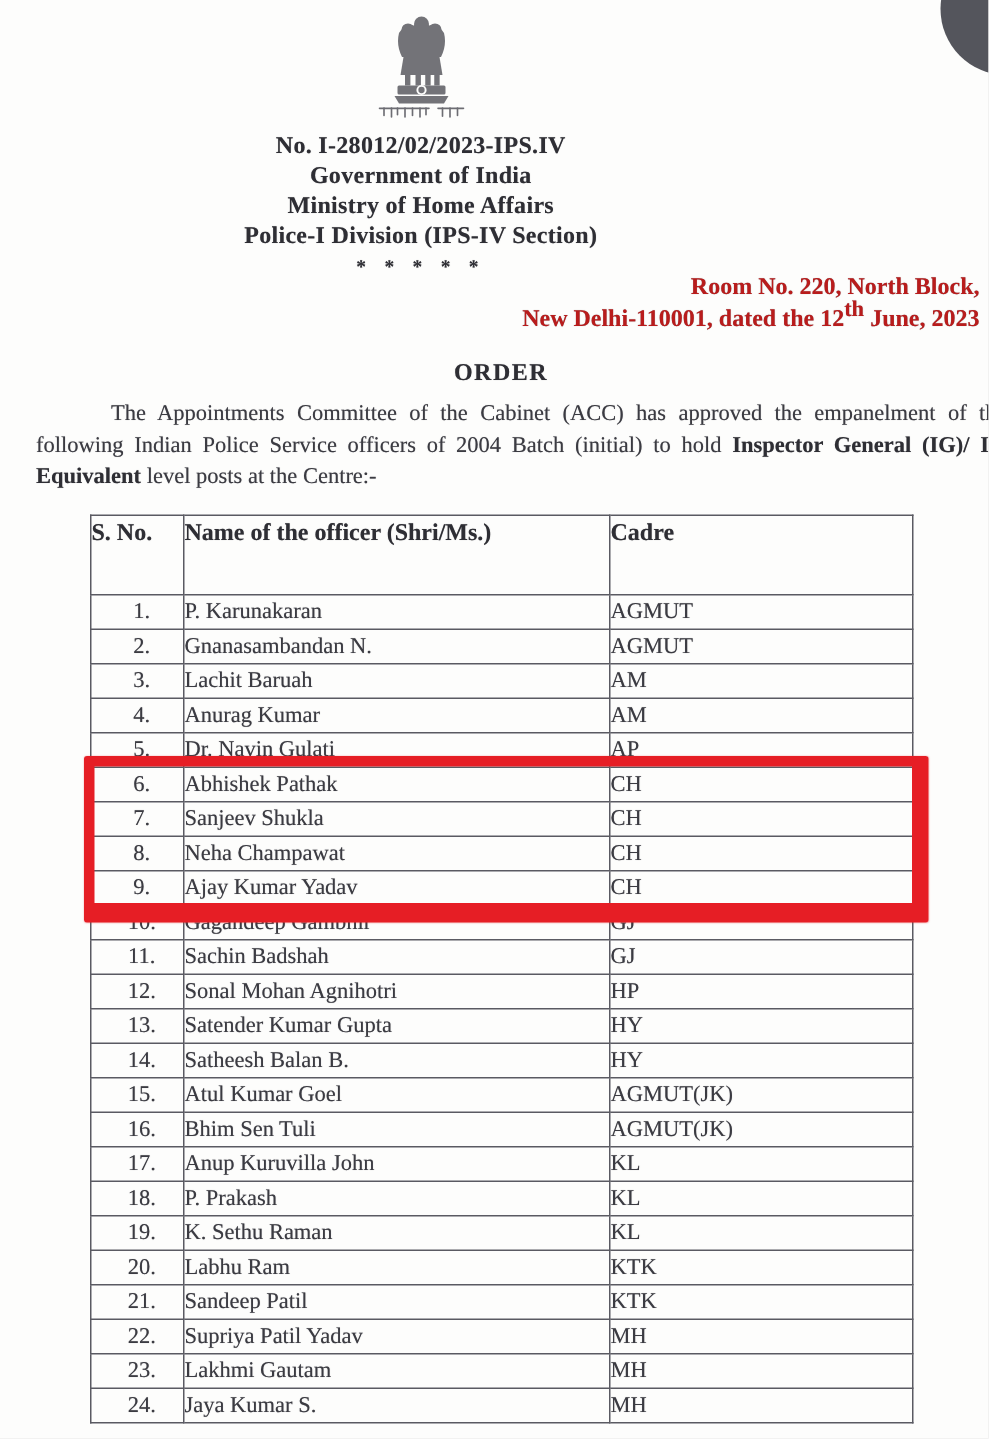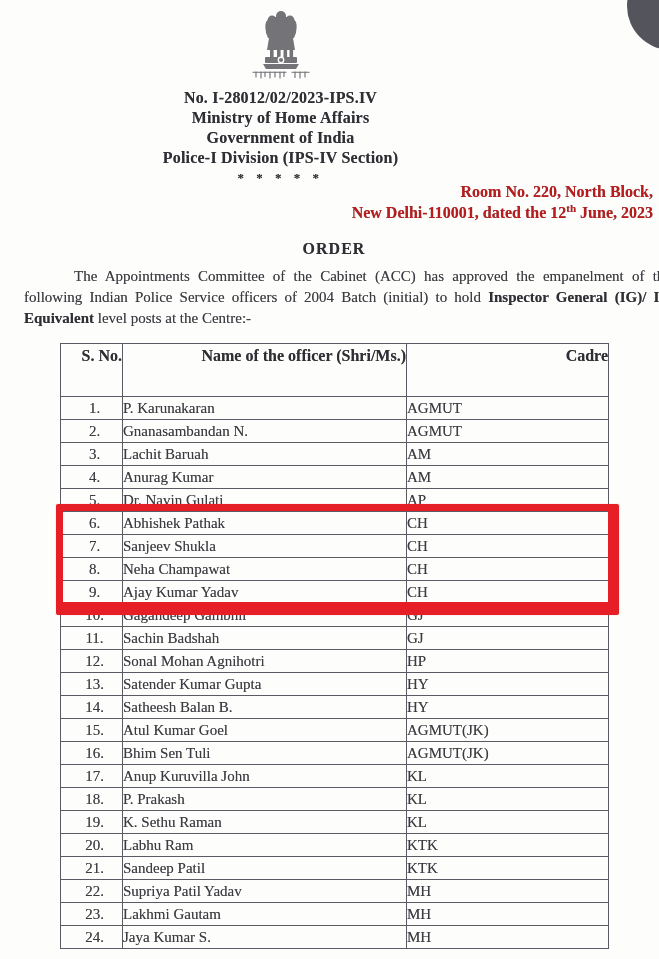--- a/index.html
+++ b/index.html
@@ -28,21 +28,21 @@
     font-weight:bold; font-size:16px; line-height:20px;
     color:#2e2e34; letter-spacing:0.2px;
   }
   .hdr-first { margin-top:9px; }
   .stars { font-weight:bold; font-size:13px; letter-spacing:4.5px; line-height:13px; margin-top:3px; color:#2e2e34; }
   .address-block {
     position:absolute; top:182px; right:6px;
     text-align:right; font-weight:bold; font-size:16px; line-height:20.5px;
     color:#b91c1c;
   }
-  .address-block sup { font-size:11px; line-height:0; }
+  .address-block sup { font-size:15px; line-height:0; }
   .order-heading {
     position:absolute; top:240px; left:0; width:612px;
     text-align:center; font-weight:bold; font-size:16px;
     letter-spacing:1px; color:#2e2e34;margin-left:28px;
   }
   .body-para {
     position:absolute; top:266px; left:24px; width:647px;
     font-size:15px; line-height:20.8px;
     text-align:justify; text-indent:50px;
   }
@@ -51,21 +51,21 @@
     position:absolute; top:343px; left:60px; width:548px;
     border-collapse:collapse; table-layout:fixed;
     font-size:15px;
   }
   .doc-table col.c1 { width:62px; }
   .doc-table col.c2 { width:284px; }
   .doc-table col.c3 { width:202px; }
   .doc-table th, .doc-table td { border:1px solid #5a5a62; padding:0; }
   .doc-table thead th {
     height:49px; vertical-align:top; padding-top:3px;
-    font-size:16px; font-weight:bold; color:#2e2e34; text-align:right;
+    font-size:16px; font-weight:bold; color:#2e2e34; text-align:left;
   }
   .doc-table tbody td { height:22px; line-height:22px; overflow:hidden; white-space:nowrap; }
   .doc-table td.cell-sno   { text-align:center; padding-left:6px; }
   .doc-table td.cell-name  { text-align:left; }
   .doc-table td.cell-cadre { text-align:left; }
   .highlight-box {
     position:absolute; left:56px; top:504px;
     width:563px; height:111px;
     box-sizing:border-box;
     border-style:solid;
@@ -111,22 +111,22 @@
           <path d="M18 1 V7"></path>
         <path d="M23 1 V6"></path>
           <path d="M28 1 V7"></path>
           <path d="M32 1 V5.5"></path>
         <path d="M43 1 V6.5"></path>
           <path d="M48 1 V7"></path>
           <path d="M53 1 V6"></path>
       </g>
     </svg>
     <div class="hdr-line hdr-first">No. I-28012/02/2023-IPS.IV</div>
+    <div class="hdr-line">Government of India</div>
     <div class="hdr-line">Ministry of Home Affairs</div>
-    <div class="hdr-line">Government of India</div>
     <div class="hdr-line">Police-I Division (IPS-IV Section)</div>
     <div class="stars">* * * * *</div>
   </div>
 
   <div class="address-block">
     <div>Room No. 220, North Block,</div>
     <div><span>New Delhi-110001, dated the 12</span><sup>th</sup><span> June, 2023</span></div>
   </div>
 
   <div class="order-heading">ORDER</div>

